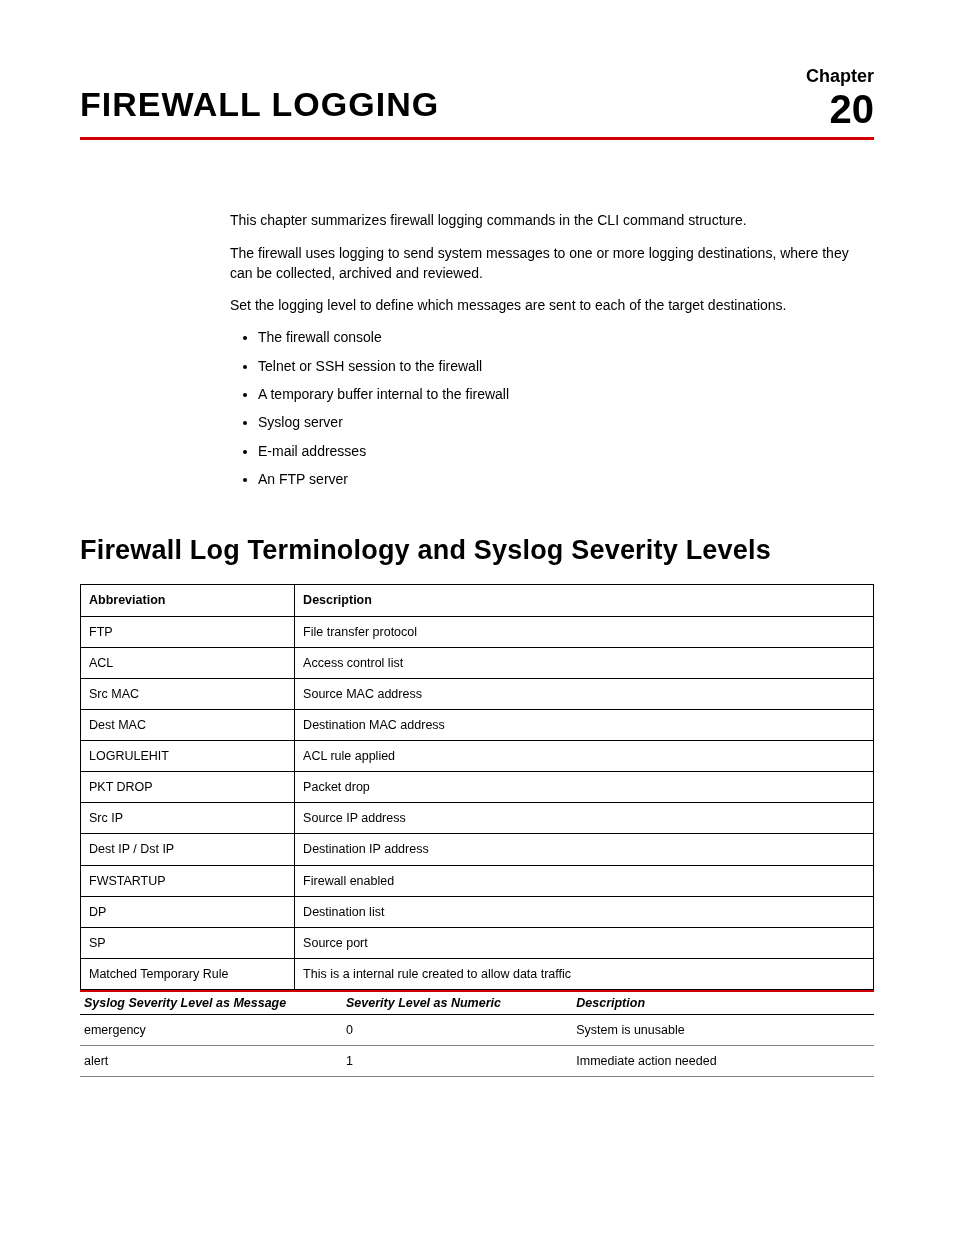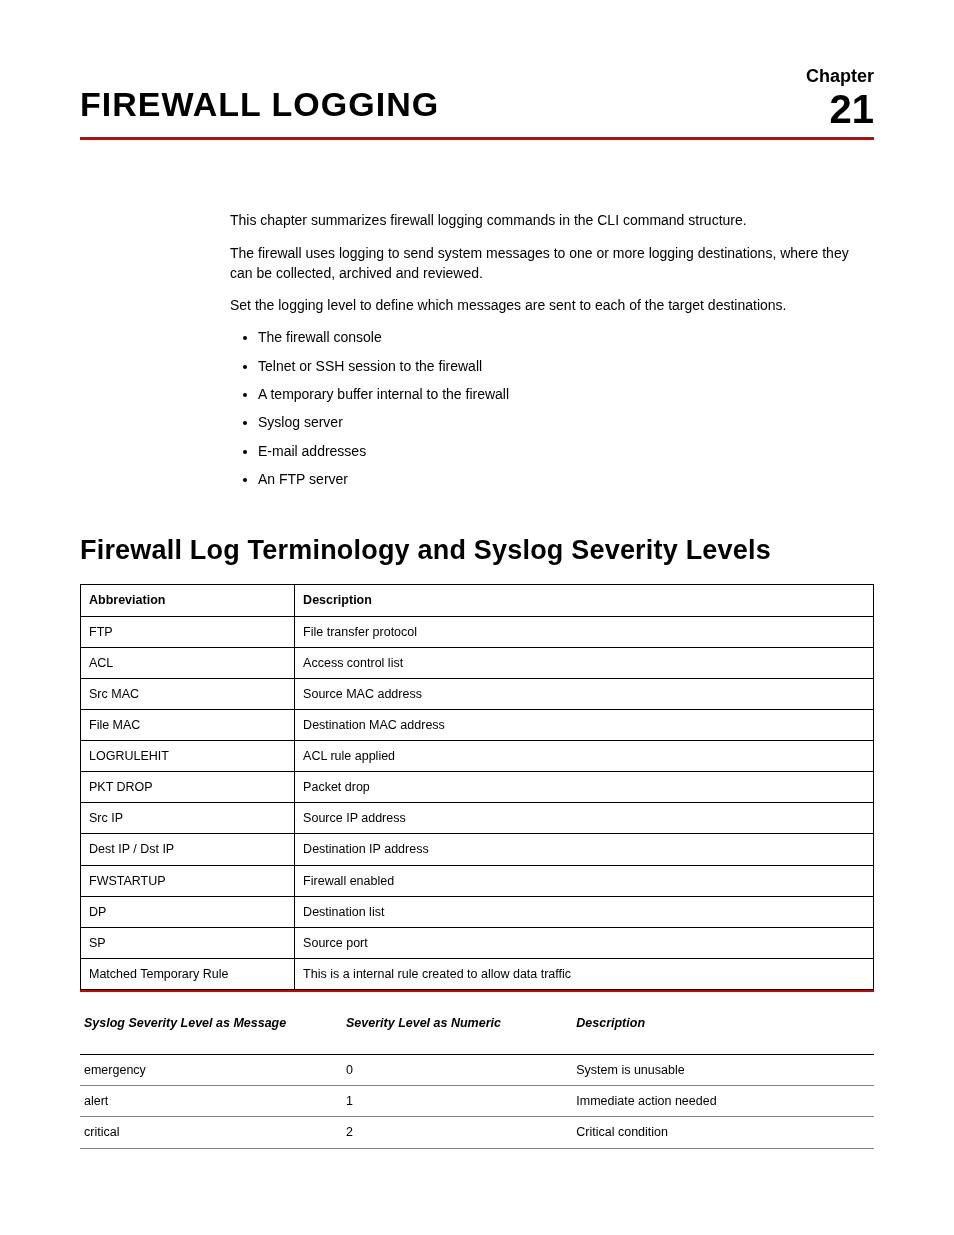--- a/index.html
+++ b/index.html
@@ -88,40 +88,40 @@
     border-collapse: collapse;
     width: 100%;
     font-size: 12.5px;
     border-top: 2px solid #d40000;
   }
   table.syslog th {
     font-family: "Arial Narrow", Arial, sans-serif;
     font-style: italic;
     font-weight: 700;
     text-align: left;
-    padding: 22px 4px;
+    padding: 2px 4px;
     border-bottom: 1px solid #000;
     font-stretch: condensed;
   }
   table.syslog td {
     padding: 6px 4px;
     border-bottom: 1px solid #808080;
     margin-left: 12px;
   }
   table.syslog .col-msg { width: 33%; }
   table.syslog .col-num { width: 29%; }
 </style>
 </head>
 <body>
 
 <div class="header">
   <div class="chapter-title">FIREWALL LOGGING</div>
   <div class="chapter-block">
     <div class="chapter-label">Chapter</div>
-    <div class="chapter-number">21</div>
+    <div class="chapter-number">20</div>
   </div>
 </div>
 
 <div class="body-content">
   <p>This chapter summarizes firewall logging commands in the CLI command structure.</p>
   <p>The firewall uses logging to send system messages to one or more logging destinations, where they can be collected, archived and reviewed.</p>
   <p>Set the logging level to define which messages are sent to each of the target destinations.</p>
   <ul class="dests">
     <li>The firewall console</li>
     <li>Telnet or SSH session to the firewall</li>
@@ -148,21 +148,21 @@
       </tr>
       <tr>
         <td>ACL</td>
         <td>Access control list</td>
       </tr>
       <tr>
         <td>Src MAC</td>
         <td>Source MAC address</td>
       </tr>
       <tr>
-        <td>File MAC</td>
+        <td>Dest MAC</td>
         <td>Destination MAC address</td>
       </tr>
       <tr>
         <td>LOGRULEHIT</td>
         <td>ACL rule applied</td>
       </tr>
       <tr>
         <td>PKT DROP</td>
         <td>Packet drop</td>
       </tr>
@@ -205,19 +205,14 @@
       <tr>
         <td>emergency</td>
         <td>0</td>
         <td>System is unusable</td>
       </tr>
       <tr>
         <td>alert</td>
         <td>1</td>
         <td>Immediate action needed</td>
       </tr>
-      <tr>
-        <td>critical</td>
-        <td>2</td>
-        <td>Critical condition</td>
-      </tr>
     </tbody>
 </table>
 
 </body></html>

